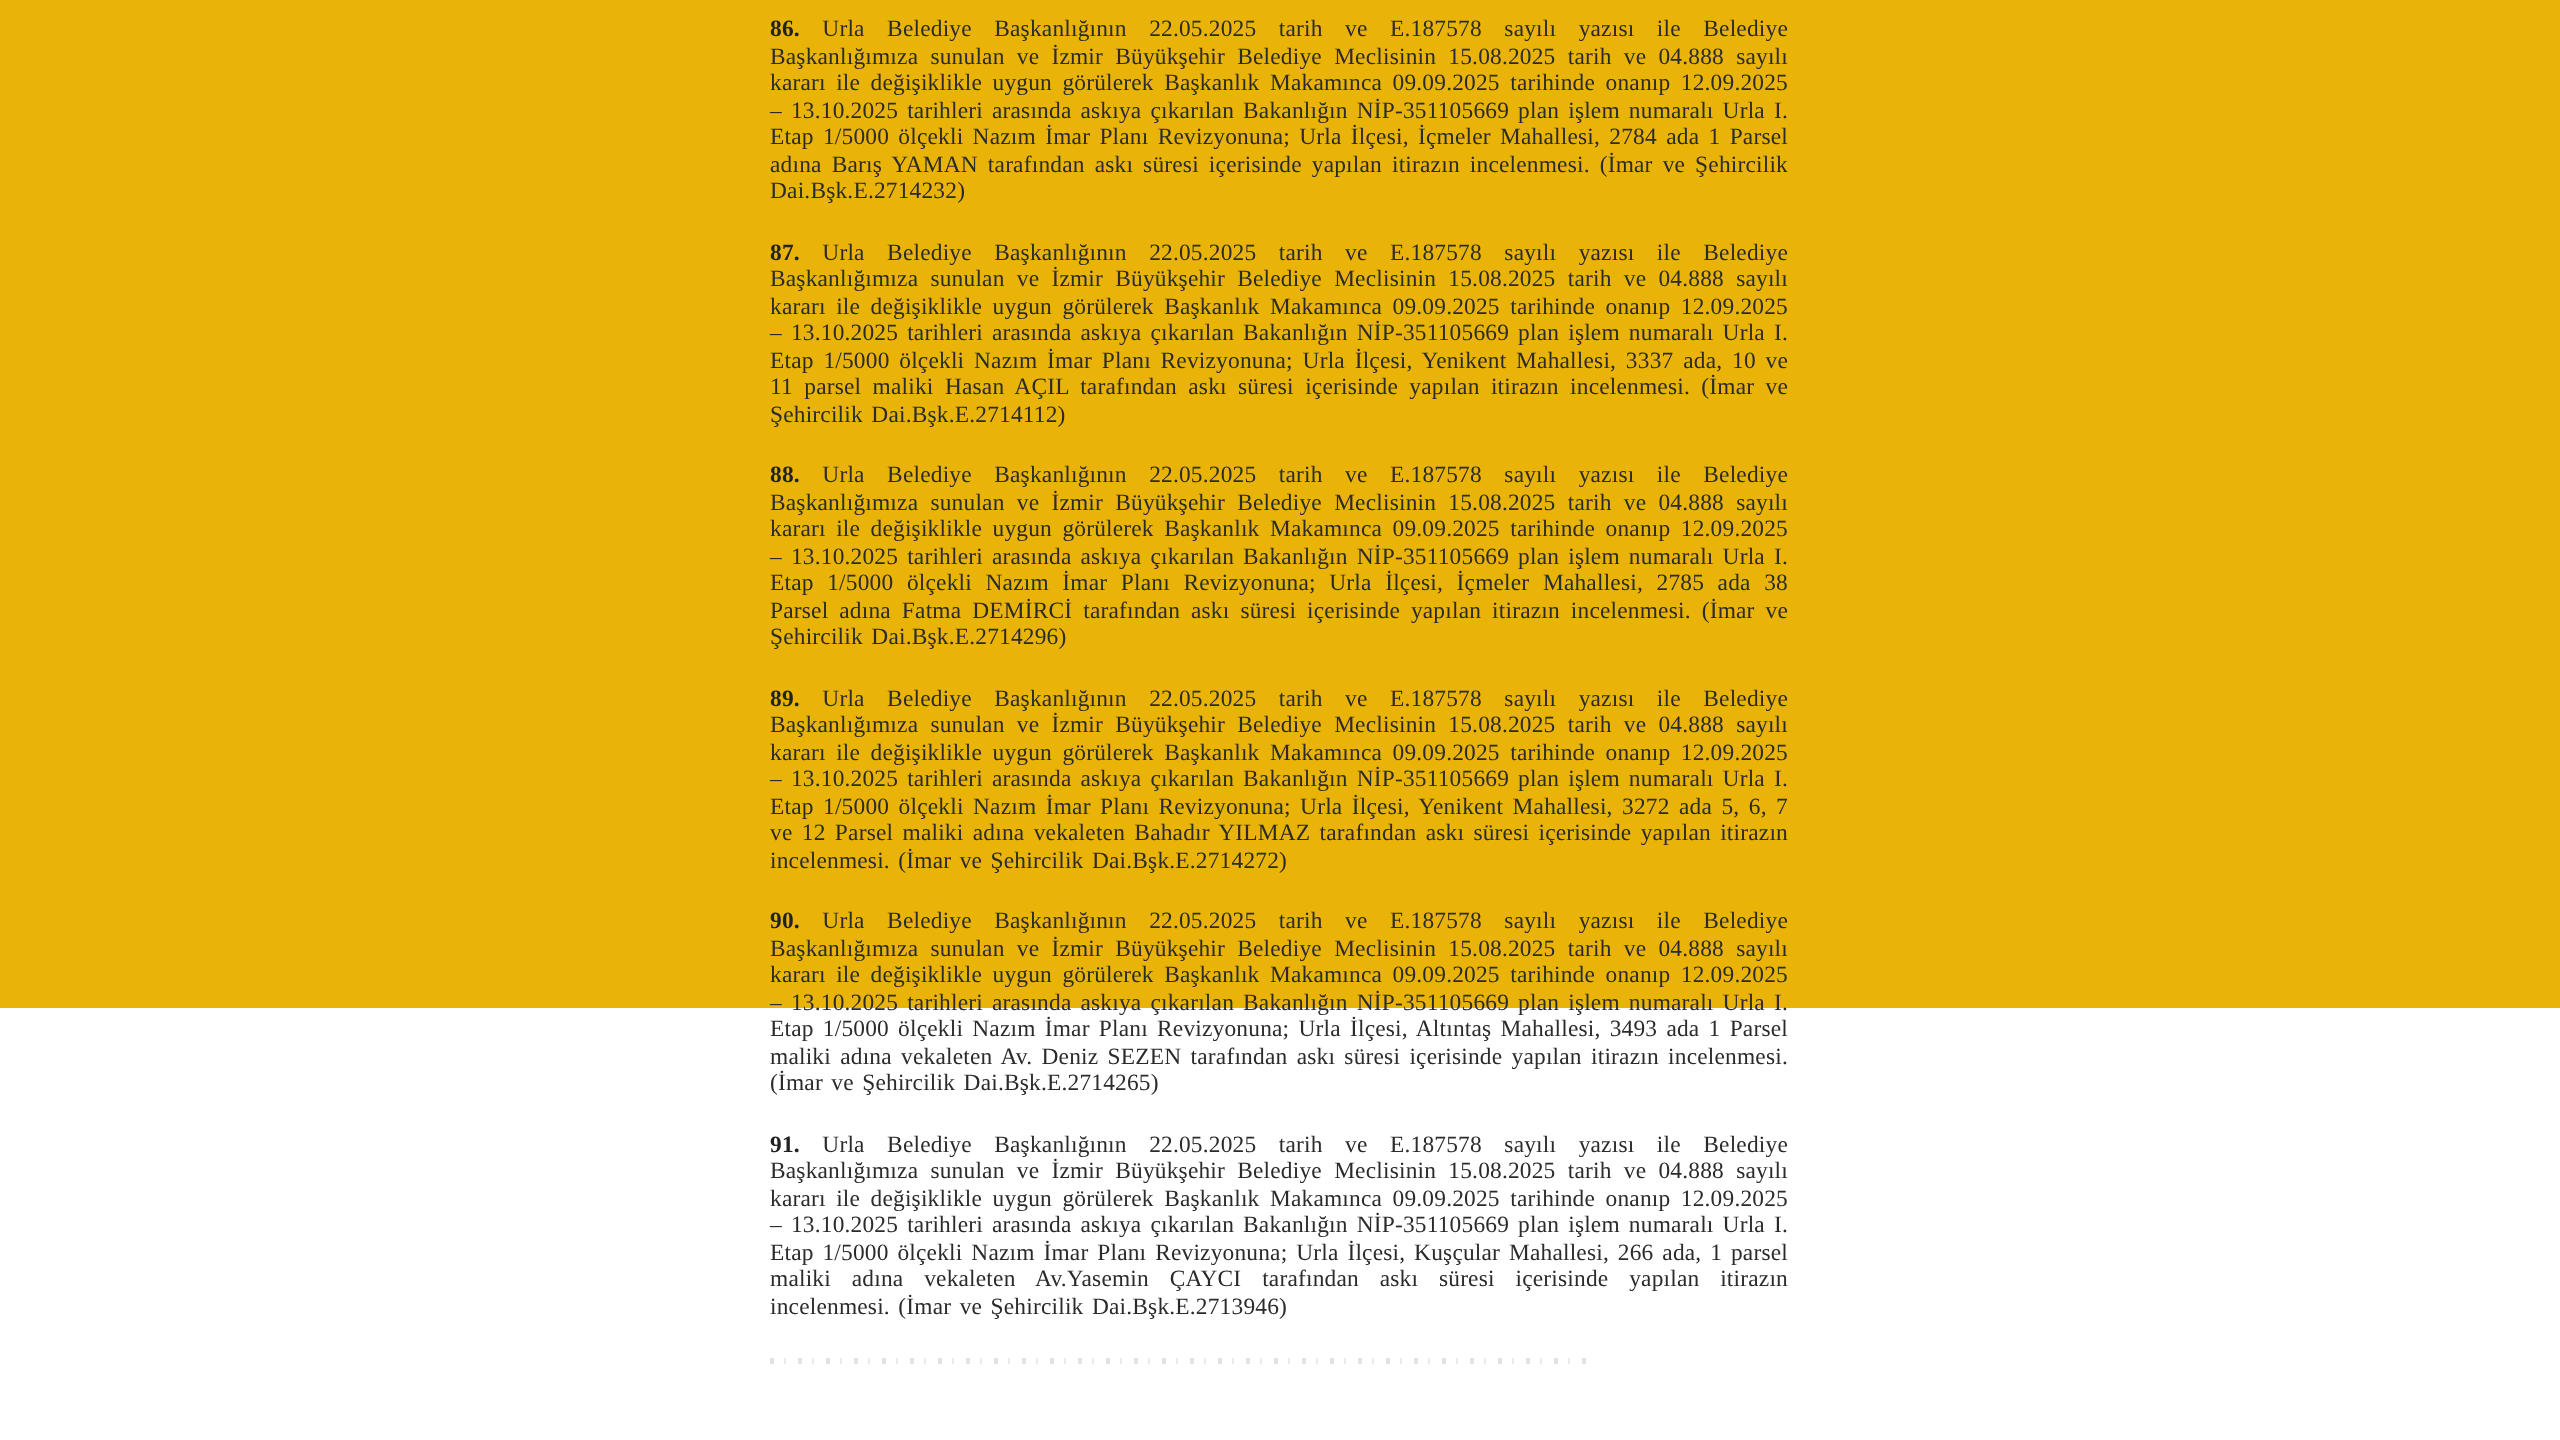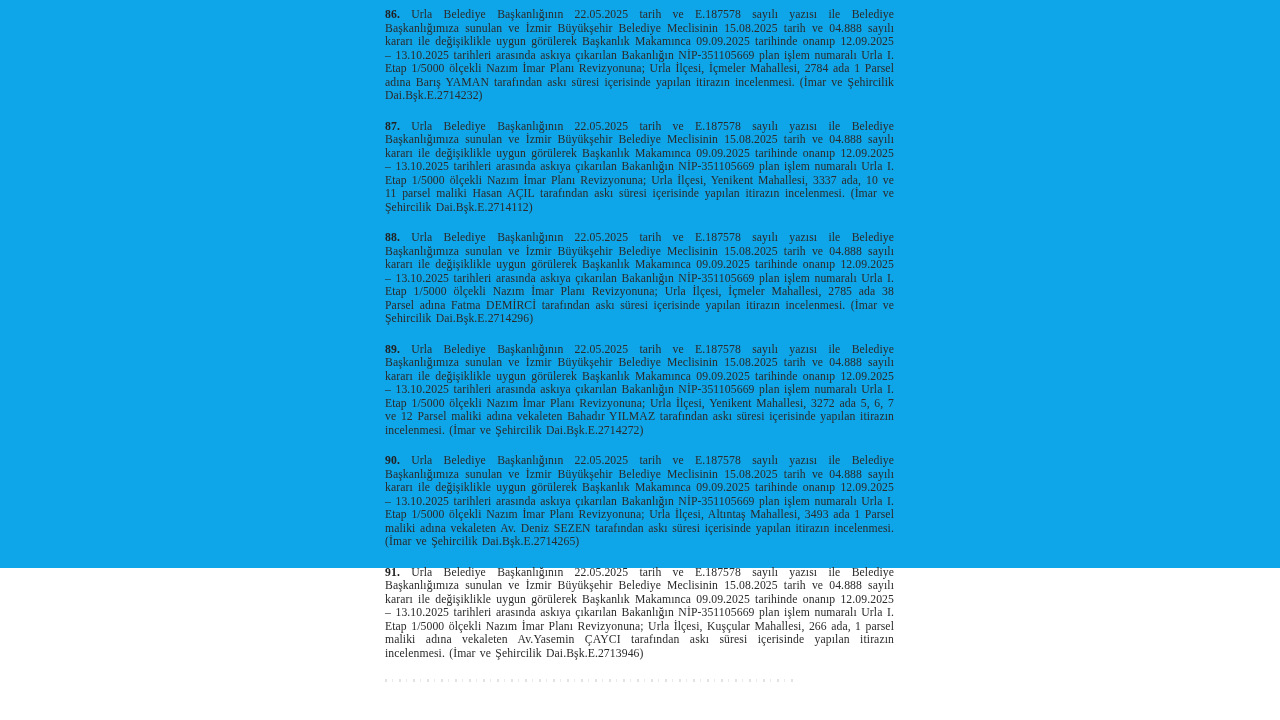--- a/index.html
+++ b/index.html
@@ -6,22 +6,22 @@
     margin: 0;
     padding: 0;
     width: 1280px;
     height: 720px;
     background: #ffffff;
     overflow: hidden;
   }
   .page {
     position: relative;
     width: 1280px;
-    height: 568px;
-    background: #0ea5e9;
+    height: 504px;
+    background: #eab308;
   }
   .text-column {
     position: absolute;
     left: 385px;
     top: 8px;
     width: 509px;
     font-family: "Liberation Serif", "DejaVu Serif", serif;
     font-size: 11.7px;
     line-height: 13.5px;
     color: #2b2b2b;

